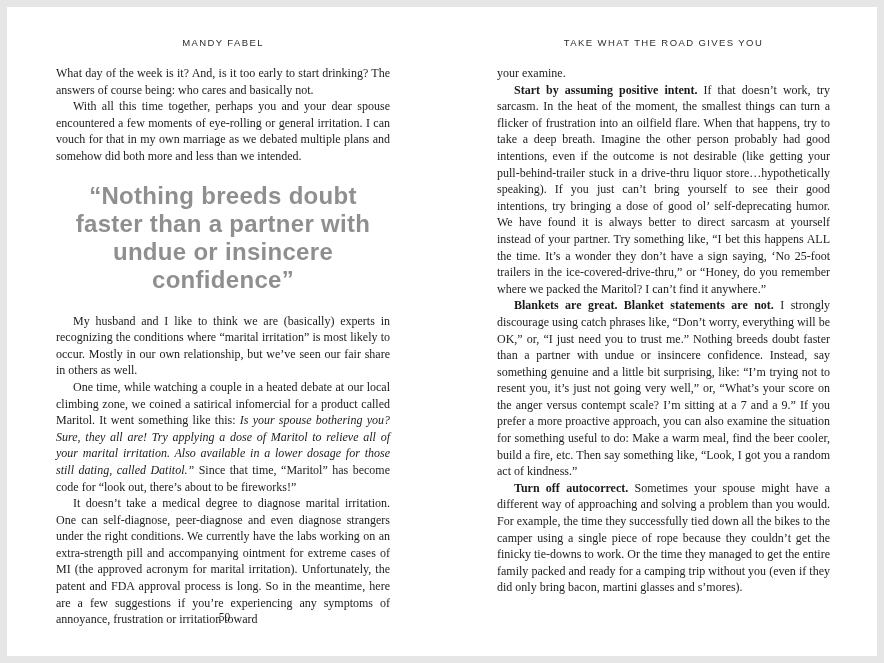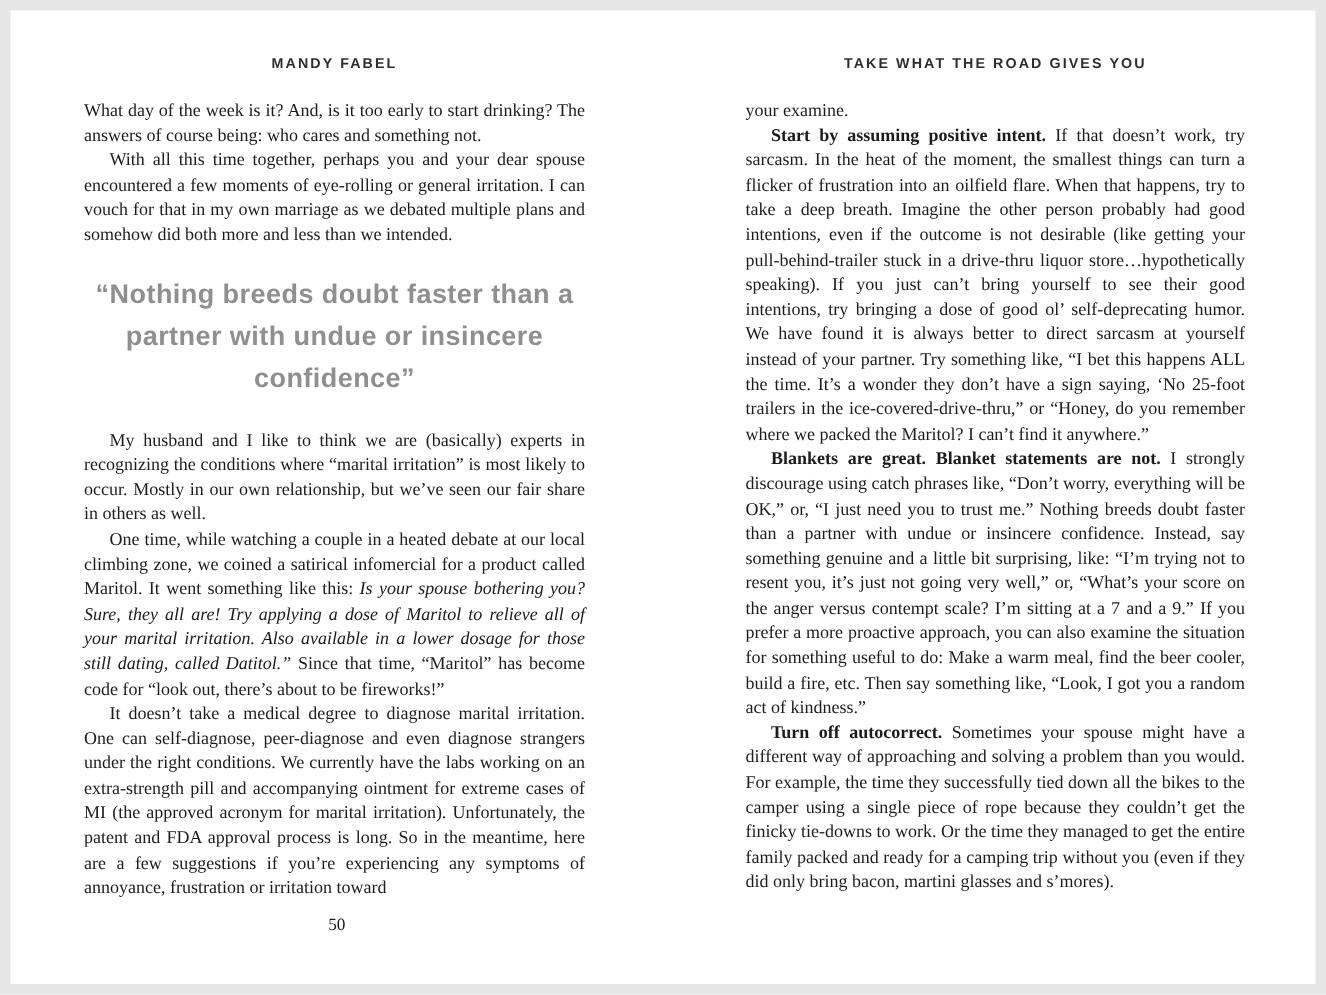--- a/index.html
+++ b/index.html
@@ -30,21 +30,21 @@
   .page {
     position: relative;
     width: 50%;
     box-sizing: border-box;
   }
   .page.left  { padding: 30px 52px 0 49px; }
   .page.right { padding: 30px 47px 12px 55px; }
   .running-header {
     font-family: "Liberation Sans", sans-serif;
     font-size: 9.5px;
-    font-weight: 700;
+    font-weight: 400;
     letter-spacing: 1.4px;
     color: #2d2d2d;
     text-align: center;
     margin-bottom: 17px;
     white-space: nowrap;
   }
   .page-body {
     font-size: 12px;
     line-height: 16.6px;
     color: #1b1b1b;
@@ -52,21 +52,21 @@
     -webkit-hyphens: auto;
     hyphens: auto;
   }
   .page-body p { margin: 0; }
   .page-body p.indent { text-indent: 17px; }
   .run-italic { font-style: italic; }
   .run-bold   { font-weight: bold; }
   .pull-quote {
     font-family: "Liberation Sans", sans-serif;
     font-weight: bold;
-    font-size: 18px;
+    font-size: 24px;
     line-height: 28px;
     letter-spacing: 0.3px;
     color: #8f8f8f;
     text-align: center;
     text-indent: 0;
     margin: 17px 2px 19px;
     -webkit-hyphens: none;
     hyphens: none;
   }
   .page-number {
@@ -81,21 +81,21 @@
 </style>
 </head>
 <body>
 
 <div class="spread">
   <div class="book">
 
     <div class="page left">
       <div class="running-header">MANDY FABEL</div>
       <div class="page-body" id="left-body">
-          <p class=""><span>What day of the week is it? And, is it too early to start drinking? The answers of course being: who cares and something not.</span></p>
+          <p class=""><span>What day of the week is it? And, is it too early to start drinking? The answers of course being: who cares and basically not.</span></p>
           <p class="indent"><span>With all this time together, perhaps you and your dear spouse encountered a few moments of eye-rolling or general irritation. I can vouch for that in my own marriage as we debated multiple plans and somehow did both more and less than we intended.</span></p>
           <div class="pull-quote"><span>“Nothing breeds doubt faster than a partner with undue or insincere confidence”</span></div>
           <p class="indent"><span>My husband and I like to think we are (basically) experts in recognizing the conditions where “marital irritation” is most likely to occur. Mostly in our own relationship, but we’ve seen our fair share in others as well.</span></p>
           <p class="indent"><span>One time, while watching a couple in a heated debate at our local climbing zone, we coined a satirical infomercial for a product called Maritol. It went something like this: </span><span class="run-italic">Is your spouse bothering you? Sure, they all are! Try applying a dose of Maritol to relieve all of your marital irritation. Also available in a lower dosage for those still dating, called Datitol.”</span><span> Since that time, “Maritol” has become code for “look out, there’s about to be fireworks!”</span></p>
           <p class="indent"><span>It doesn’t take a medical degree to diagnose marital irritation. One can self-diagnose, peer-diagnose and even diagnose strangers under the right conditions. We currently have the labs working on an extra-strength pill and accompanying ointment for extreme cases of MI (the approved acronym for marital irritation). Unfortunately, the patent and FDA approval process is long. So in the meantime, here are a few suggestions if you’re experiencing any symptoms of annoyance, frustration or irritation toward</span></p>
         </div>
       <div class="page-number">50</div>
     </div>
 
     <div class="page right">

